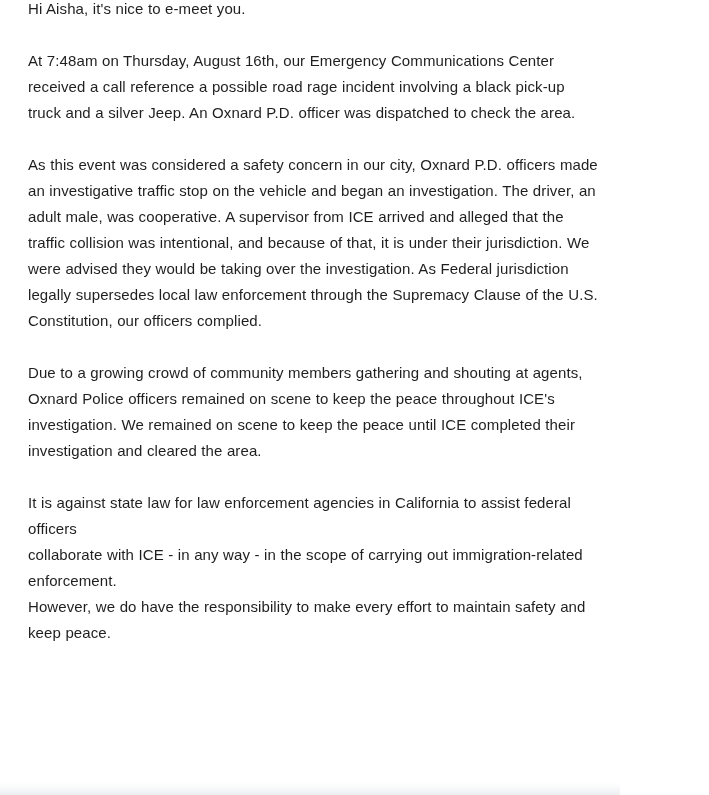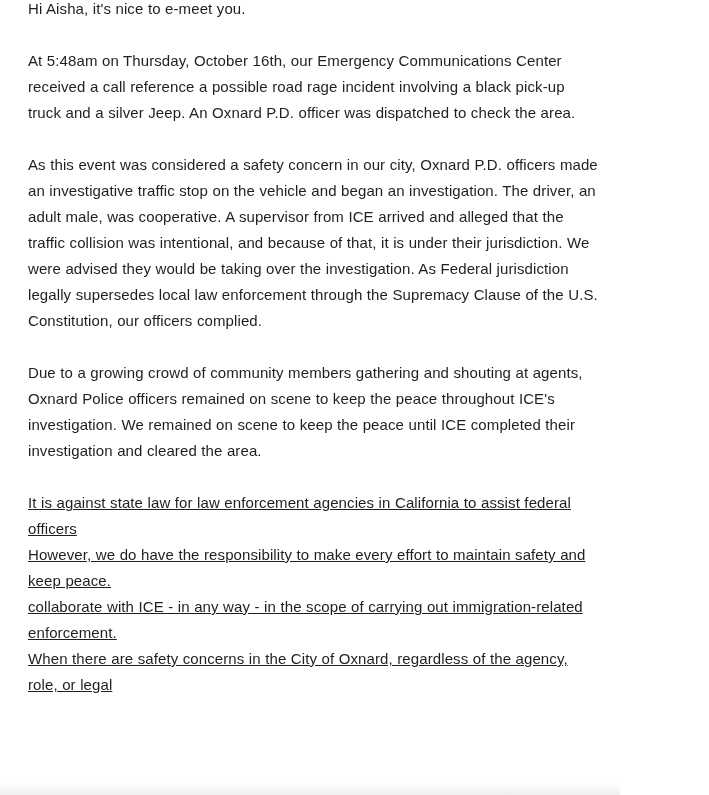--- a/index.html
+++ b/index.html
@@ -37,21 +37,20 @@
     font-size: 15px;
     line-height: 26px;
     color: #1f1f1f;
     margin: 0 0 26px 0;
     letter-spacing: 0.1px;
     word-spacing: 0.2px;
   }
 
   .para:last-child {
     margin-bottom: 0;
-    text-decoration: underline;
   }
 
   
   .para .line {
     display: block;
   }
 
   
   .viewport-bottom-edge {
     position: absolute;
@@ -65,32 +64,31 @@
 </style>
 </head>
 <body>
 
 <div class="email-body">
 
   <div class="message-scroll">
 
     <p class="para">Hi Aisha, it's nice to e-meet you.</p>
 
-    <p class="para">At 5:48am on Thursday, October 16th, our Emergency Communications Center received a call reference a possible road rage incident involving a black pick-up truck and a silver Jeep. An Oxnard P.D. officer was dispatched to check the area.</p>
+    <p class="para">At 7:48am on Thursday, August 16th, our Emergency Communications Center received a call reference a possible road rage incident involving a black pick-up truck and a silver Jeep. An Oxnard P.D. officer was dispatched to check the area.</p>
 
 
     <p class="para">As this event was considered a safety concern in our city, Oxnard P.D. officers made an investigative traffic stop on the vehicle and began an investigation. The driver, an adult male, was cooperative. A supervisor from ICE arrived and alleged that the traffic collision was intentional, and because of that, it is under their jurisdiction. We were advised they would be taking over the investigation. As Federal jurisdiction legally supersedes local law enforcement through the Supremacy Clause of the U.S. Constitution, our officers complied.</p>
 
     <p class="para">Due to a growing crowd of community members gathering and shouting at agents, Oxnard Police officers remained on scene to keep the peace throughout ICE's investigation. We remained on scene to keep the peace until ICE completed their investigation and cleared the area.</p>
 
 
     <p class="para">
       <span class="line">It is against state law for law enforcement agencies in California to assist federal officers</span>
+      <span class="line">collaborate with ICE - in any way - in the scope of carrying out immigration-related enforcement.</span>
       <span class="line">However, we do have the responsibility to make every effort to maintain safety and keep peace.</span>
-      <span class="line">collaborate with ICE - in any way - in the scope of carrying out immigration-related enforcement.</span>
-      <span class="line">When there are safety concerns in the City of Oxnard, regardless of the agency, role, or legal</span>
     </p>
 
   </div>
 
   <div class="viewport-bottom-edge"></div>
 
 </div>
 
 </body></html>

